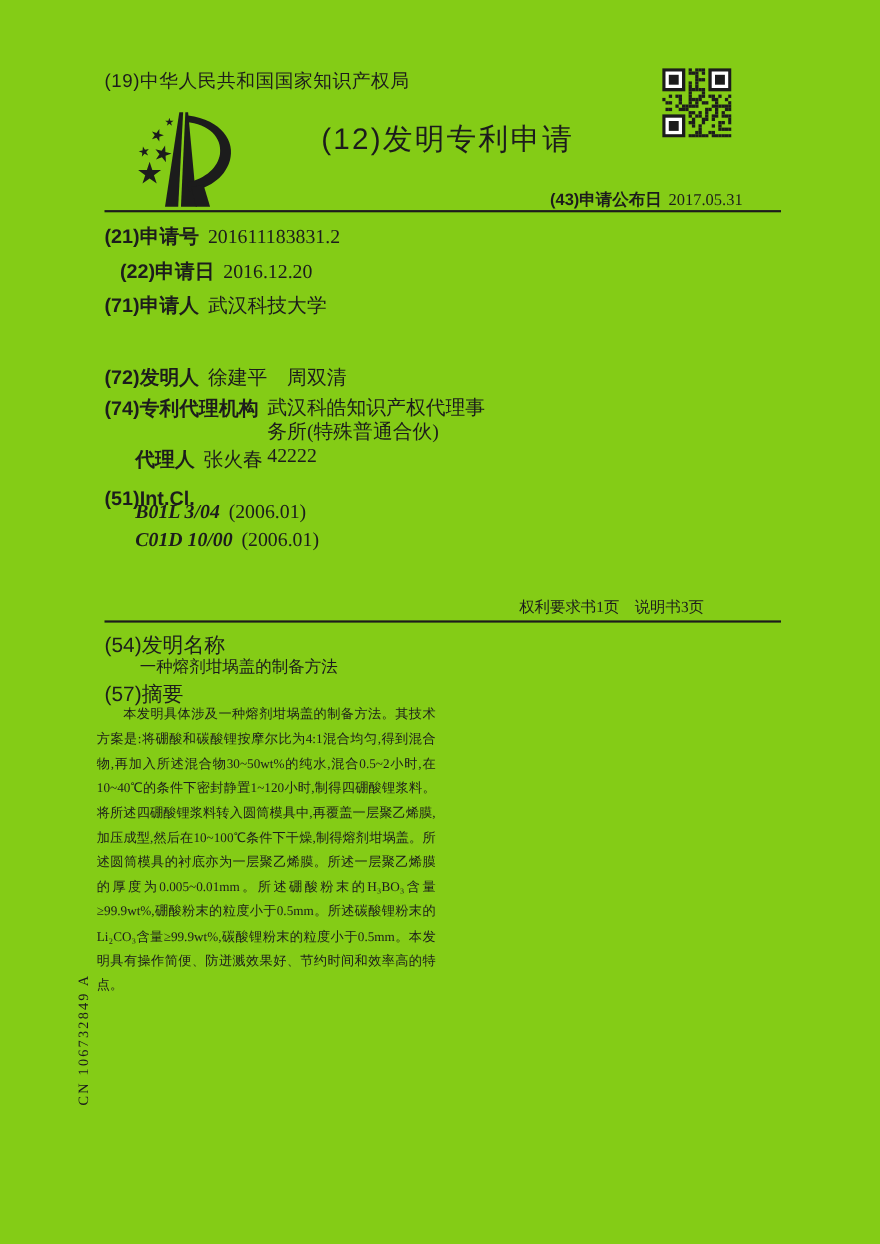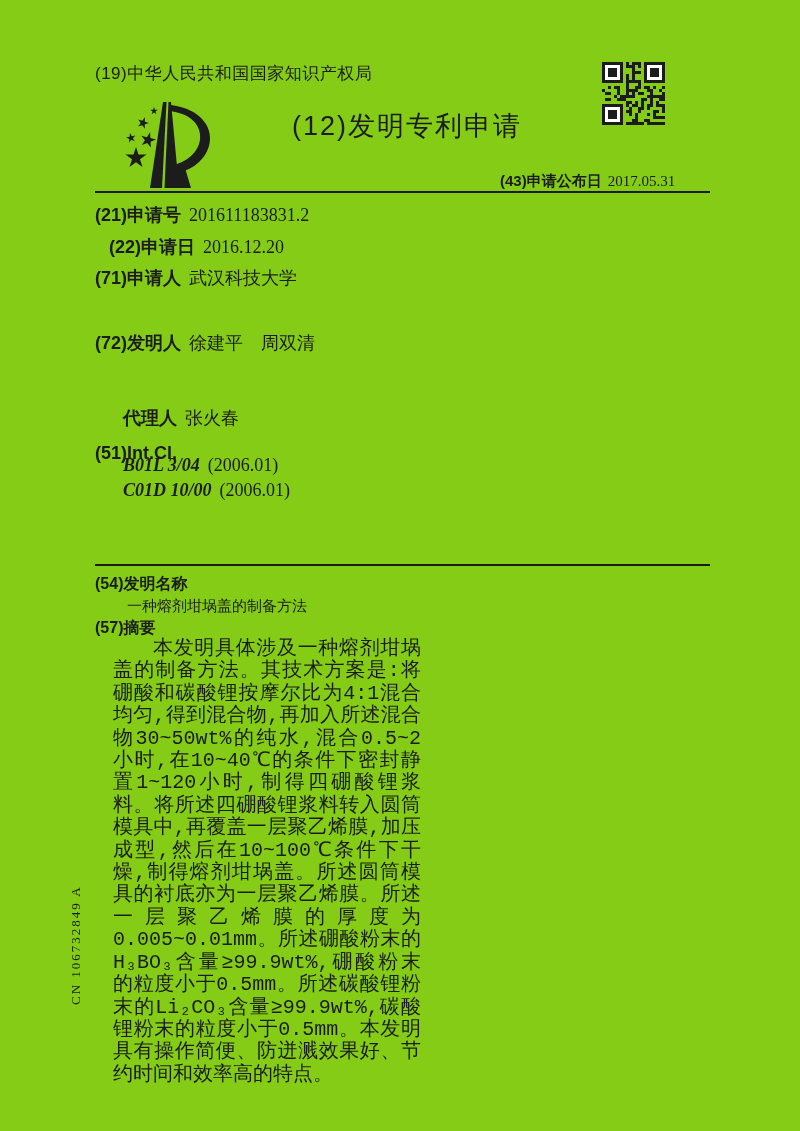--- a/index.html
+++ b/index.html
@@ -20,27 +20,27 @@
   .pub-line .lbl{font-weight:700;}
   .pub-line .val{font-family:"Liberation Serif","DejaVu Serif",serif;margin-left:6px;}
   .rule{position:absolute;left:95px;width:615px;height:2px;background:#1c1c1c;}
   .row{position:absolute;font-size:18px;white-space:nowrap;}
   .lbl{font-weight:700;font-family:"Liberation Sans","DejaVu Sans",sans-serif;}
   .val{font-family:"Liberation Serif","DejaVu Serif",serif;margin-left:8px;}
   .wrapval{white-space:normal;line-height:22px;}
   .intcl-code{font-style:italic;font-weight:700;font-family:"Liberation Serif","DejaVu Serif",serif;}
   .intcl-ver{font-family:"Liberation Serif","DejaVu Serif",serif;margin-left:8px;}
   .pages-note{left:95px;top:543px;width:545px;text-align:right;font-size:14px;font-family:"Liberation Serif","DejaVu Serif",serif;}
-  .sec-lbl{font-size:16px;font-weight:700;}
+  .sec-lbl{font-size:19px;font-weight:400;}
   .inv-title{left:127px;top:597px;font-size:15px;font-family:"Liberation Serif","DejaVu Serif",serif;}
   .abstract{
-    left:113px;top:638px;width:308px;
-    font-size:20px;line-height:22.4px;
+    left:88px;top:638px;width:308px;
+    font-size:12px;line-height:22.4px;
     text-align:justify;text-indent:2em;
-    font-family:Liberation Mono, monospace;
+    font-family:Liberation Serif, serif;
   }
   .side-id{
     left:68px;top:1005px;
     transform:rotate(-90deg);transform-origin:0 0;
     font-size:13px;letter-spacing:2px;white-space:nowrap;
     font-family:"Liberation Serif","DejaVu Serif",serif;
   }
   svg{display:block;}
 </style>
 </head>
@@ -224,34 +224,38 @@
   </div>
 
   <div class="row" style="left:95px;top:266px;">
     <span class="lbl">(71)申请人</span><span class="val">武汉科技大学</span>
   </div>
 
   <div class="row" style="left:95px;top:331px;">
     <span class="lbl">(72)发明人</span><span class="val">徐建平　周双清</span>
   </div>
 
+  <div class="row" style="left:95px;top:359px;">
+    <span class="lbl" style="vertical-align:top;">(74)专利代理机构</span><span class="val wrapval" style="display:inline-block;width:200px;vertical-align:top;">武汉科皓知识产权代理事务所(特殊普通合伙) 42222</span>
+  </div>
   <div class="row" style="left:123px;top:406px;">
     <span class="lbl">代理人</span><span class="val">张火春</span>
   </div>
 
   <div class="row" style="left:95px;top:430px;margin-top:13px;">
     <span class="lbl">(51)Int.Cl.</span>
   </div>
   <div class="row" style="left:123px;top:455px;">
     <span class="intcl-code">B01L 3/04</span><span class="intcl-ver">(2006.01)</span>
   </div>
   <div class="row" style="left:123px;top:480px;">
     <span class="intcl-code">C01D 10/00</span><span class="intcl-ver">(2006.01)</span>
   </div>
 
+  <div class="abs pages-note">权利要求书1页　说明书3页</div>
 
   <div class="rule" style="top:564px;"></div>
 
   <div class="abs sec-lbl hei" style="left:95px;top:574px;">(54)发明名称</div>
   <div class="abs inv-title">一种熔剂坩埚盖的制备方法</div>
 
   <div class="abs sec-lbl hei" style="left:95px;top:618px;">(57)摘要</div>
   <div class="abs abstract">本发明具体涉及一种熔剂坩埚盖的制备方法。其技术方案是:将硼酸和碳酸锂按摩尔比为4:1混合均匀,得到混合物,再加入所述混合物30~50wt%的纯水,混合0.5~2小时,在10~40℃的条件下密封静置1~120小时,制得四硼酸锂浆料。将所述四硼酸锂浆料转入圆筒模具中,再覆盖一层聚乙烯膜,加压成型,然后在10~100℃条件下干燥,制得熔剂坩埚盖。所述圆筒模具的衬底亦为一层聚乙烯膜。所述一层聚乙烯膜的厚度为0.005~0.01mm。所述硼酸粉末的H₃BO₃含量≥99.9wt%,硼酸粉末的粒度小于0.5mm。所述碳酸锂粉末的Li₂CO₃含量≥99.9wt%,碳酸锂粉末的粒度小于0.5mm。本发明具有操作简便、防迸溅效果好、节约时间和效率高的特点。</div>
 
   <div class="abs side-id">CN 106732849 A</div>

